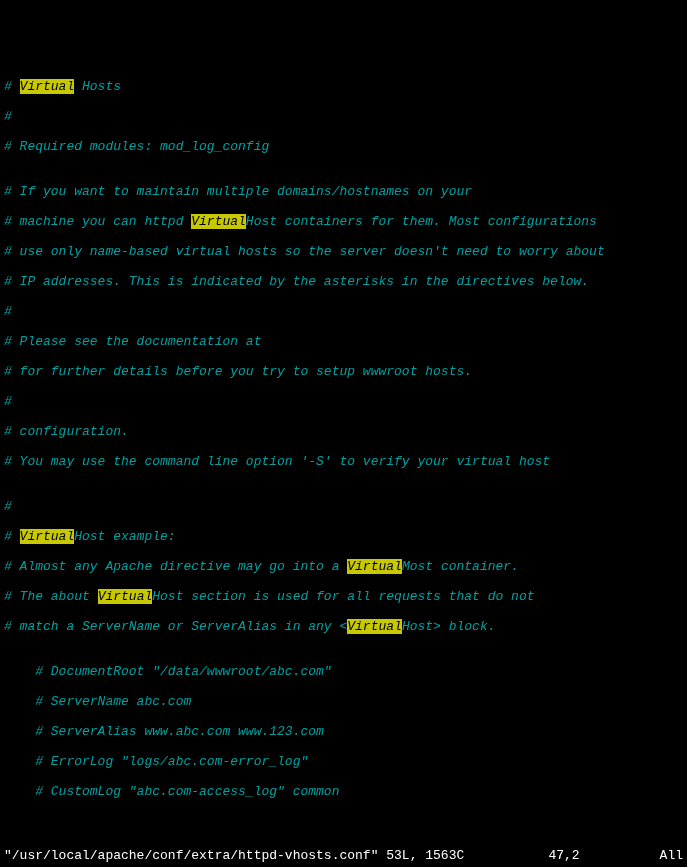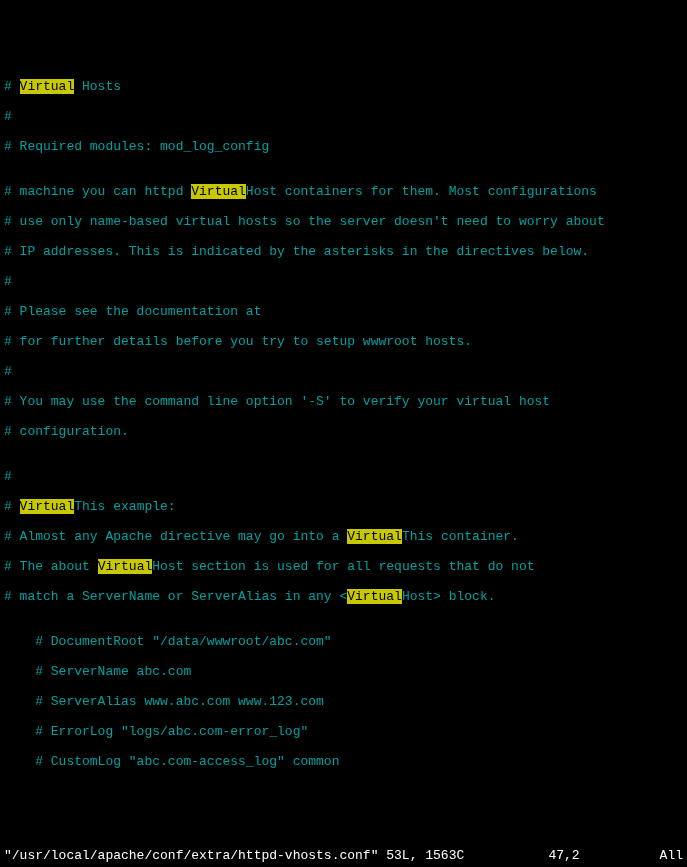--- a/index.html
+++ b/index.html
@@ -8,21 +8,21 @@
     font-family: "Courier New", monospace;
     font-size: 13px;
     line-height: 15px;
     margin: 0;
     padding: 4px;
     width: 687px;
     height: 867px;
     box-sizing: border-box;
     white-space: pre;
   }
-  .line { display: block; }
+  .line { display: block; font-style: italic; }
   .hl { background: #c8c800; color: #000; }
   .status {
     position: absolute;
     bottom: 4px;
     left: 4px;
     right: 4px;
     color: #fff;
     display: flex;
   }
   .status .fp { flex: 0 0 auto; }
@@ -33,33 +33,34 @@
 </head>
 <body>
 
 
 
 <div>
 <span class="line"><span># </span><span class="hl">Virtual</span><span> Hosts</span></span>
 <span class="line">#</span>
 <span class="line"># Required modules: mod_log_config</span>
 <span class="line"></span>
+<span class="line"># If you want to maintain multiple domains/hostnames on your</span>
 <span class="line"><span># machine you can httpd </span><span class="hl">Virtual</span><span>Host containers for them. Most configurations</span></span>
 <span class="line"># use only name-based virtual hosts so the server doesn't need to worry about</span>
 <span class="line"># IP addresses. This is indicated by the asterisks in the directives below.</span>
 <span class="line">#</span>
 <span class="line"># Please see the documentation at</span>
 <span class="line"># for further details before you try to setup wwwroot hosts.</span>
 <span class="line">#</span>
+<span class="line"># configuration.</span>
 <span class="line"># You may use the command line option '-S' to verify your virtual host</span>
-<span class="line"># configuration.</span>
 <span class="line"></span>
 <span class="line">#</span>
-<span class="line"><span># </span><span class="hl">Virtual</span><span>This example:</span></span>
-<span class="line"><span># Almost any Apache directive may go into a </span><span class="hl">Virtual</span><span>This container.</span></span>
+<span class="line"><span># </span><span class="hl">Virtual</span><span>Host example:</span></span>
+<span class="line"><span># Almost any Apache directive may go into a </span><span class="hl">Virtual</span><span>Most container.</span></span>
 <span class="line"><span># The about </span><span class="hl">Virtual</span><span>Host section is used for all requests that do not</span></span>
 <span class="line"><span># match a ServerName or ServerAlias in any &lt;</span><span class="hl">Virtual</span><span>Host&gt; block.</span></span>
 <span class="line"></span>
 <span class="line">    # DocumentRoot "/data/wwwroot/abc.com"</span>
 <span class="line">    # ServerName abc.com</span>
 <span class="line">    # ServerAlias www.abc.com www.123.com</span>
 <span class="line">    # ErrorLog "logs/abc.com-error_log"</span>
 <span class="line">    # CustomLog "abc.com-access_log" common</span>
 
 <span class="line"></span>

